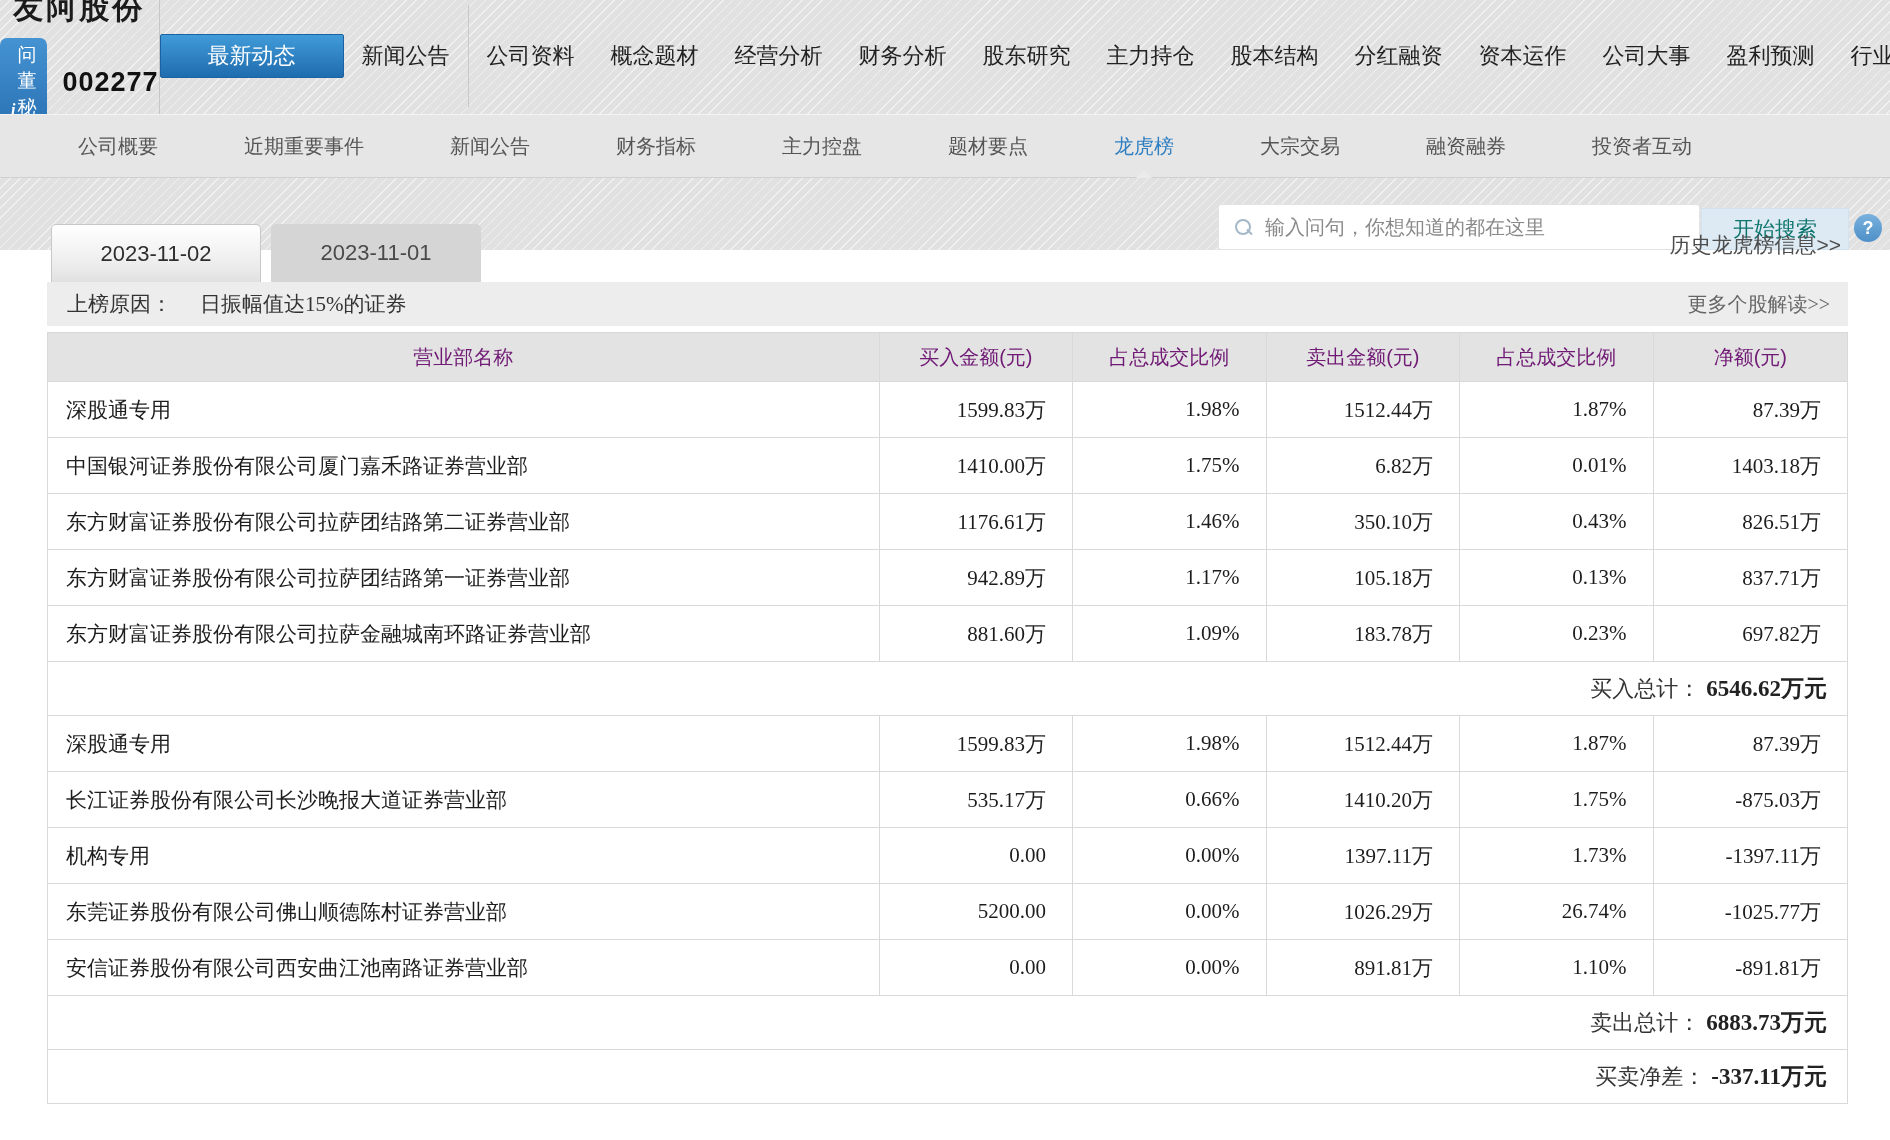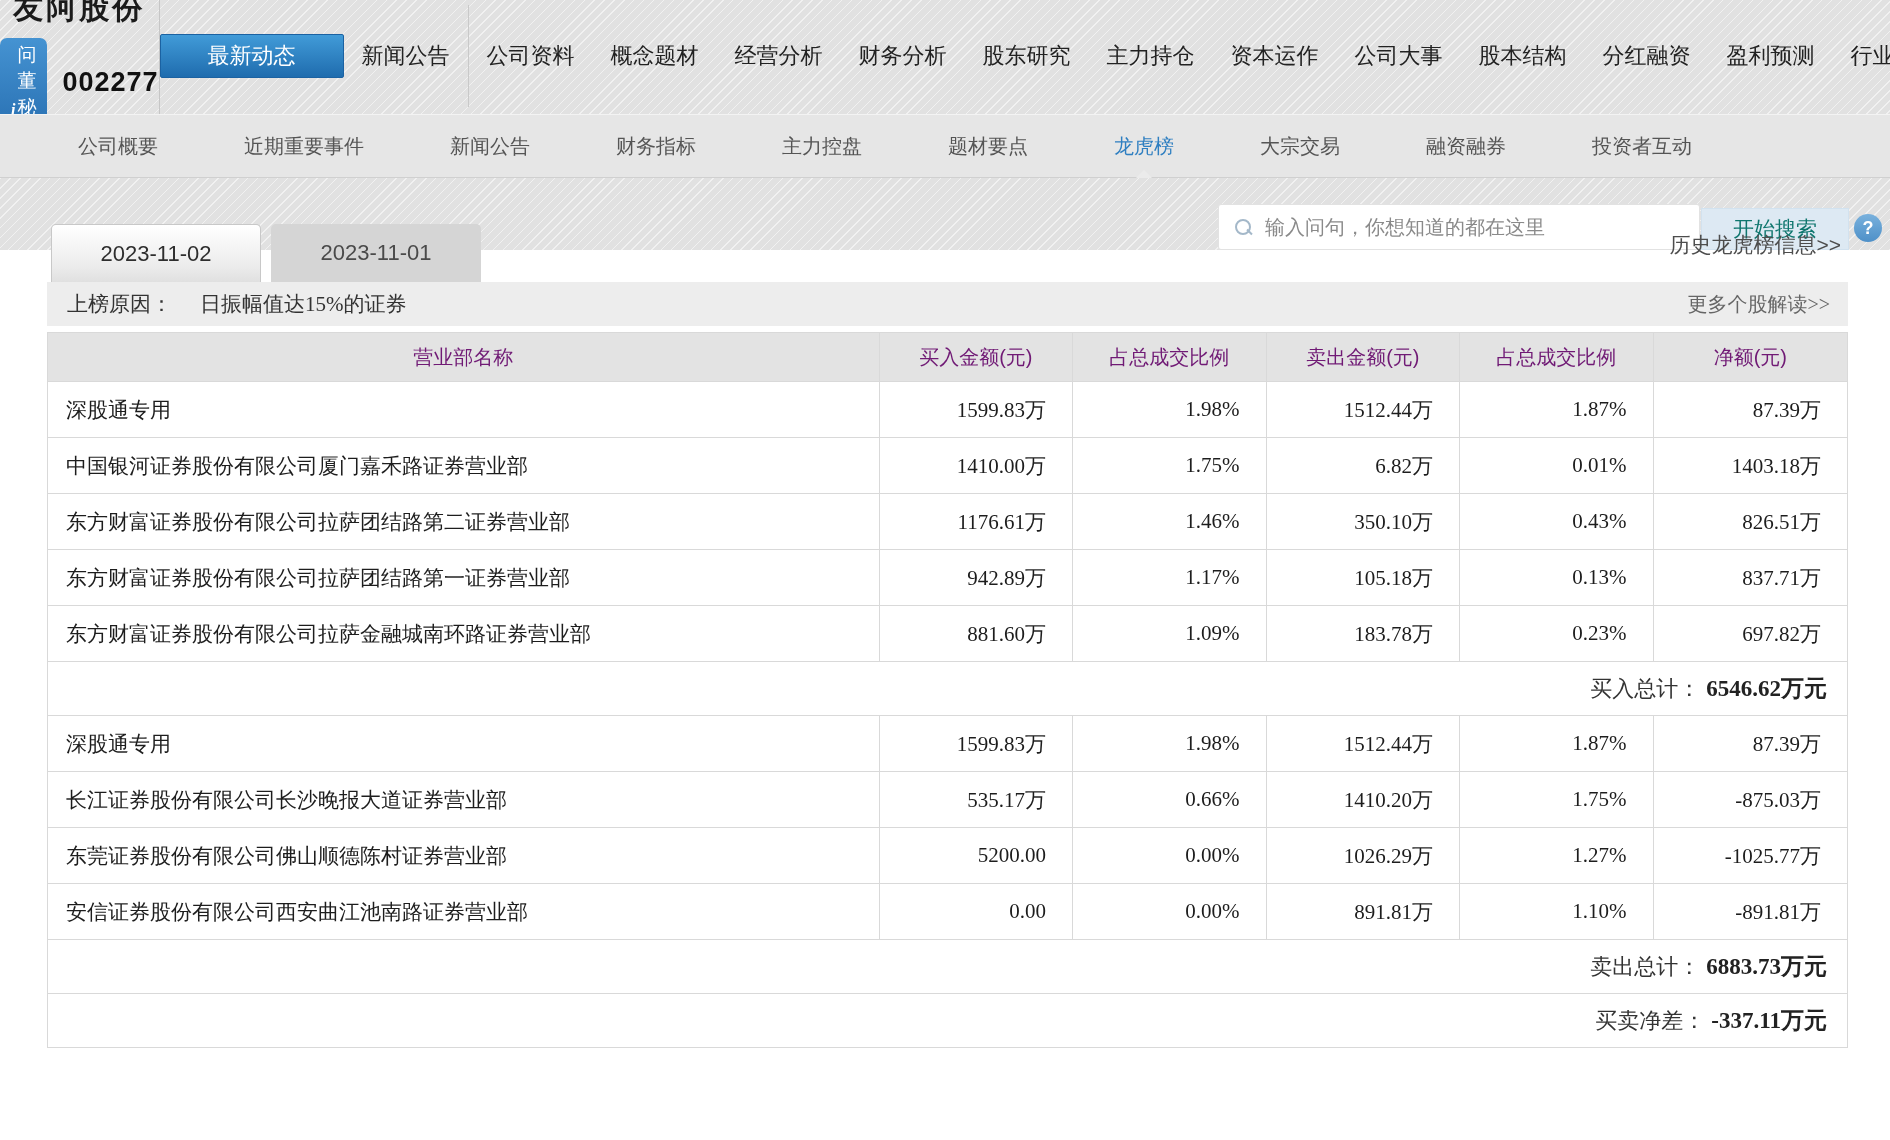--- a/index.html
+++ b/index.html
@@ -144,26 +144,26 @@
       </div>
       <div class="nav-col">
         <div class="nav-item">经营分析</div>
         <div class="nav-item">财务分析</div>
       </div>
       <div class="nav-col">
         <div class="nav-item">股东研究</div>
         <div class="nav-item">主力持仓</div>
       </div>
       <div class="nav-col">
+        <div class="nav-item">股本结构</div>
+        <div class="nav-item">分红融资</div>
+      </div>
+      <div class="nav-col">
         <div class="nav-item">资本运作</div>
         <div class="nav-item">公司大事</div>
-      </div>
-      <div class="nav-col">
-        <div class="nav-item">股本结构</div>
-        <div class="nav-item">分红融资</div>
       </div>
       <div class="nav-col">
         <div class="nav-item">盈利预测</div>
         <div class="nav-item">行业对比</div>
       </div>
     </div>
 </div>
 
 <div class="subnav">
     <div class="subnav-item">公司概要</div>
@@ -276,25 +276,33 @@
           </tr>
           <tr>
             <td class="name">长江证券股份有限公司长沙晚报大道证券营业部</td>
             <td class="num">535.17万</td>
             <td class="num">0.66%</td>
             <td class="num">1410.20万</td>
             <td class="num">1.75%</td>
             <td class="num">-875.03万</td>
           </tr>
           <tr>
+            <td class="name">机构专用</td>
+            <td class="num">0.00</td>
+            <td class="num">0.00%</td>
+            <td class="num">1397.11万</td>
+            <td class="num">1.73%</td>
+            <td class="num">-1397.11万</td>
+          </tr>
+          <tr>
             <td class="name">东莞证券股份有限公司佛山顺德陈村证券营业部</td>
             <td class="num">5200.00</td>
             <td class="num">0.00%</td>
             <td class="num">1026.29万</td>
-            <td class="num">1.27%</td>
+            <td class="num">26.74%</td>
             <td class="num">-1025.77万</td>
           </tr>
           <tr>
             <td class="name">安信证券股份有限公司西安曲江池南路证券营业部</td>
             <td class="num">0.00</td>
             <td class="num">0.00%</td>
             <td class="num">891.81万</td>
             <td class="num">1.10%</td>
             <td class="num">-891.81万</td>
           </tr>

